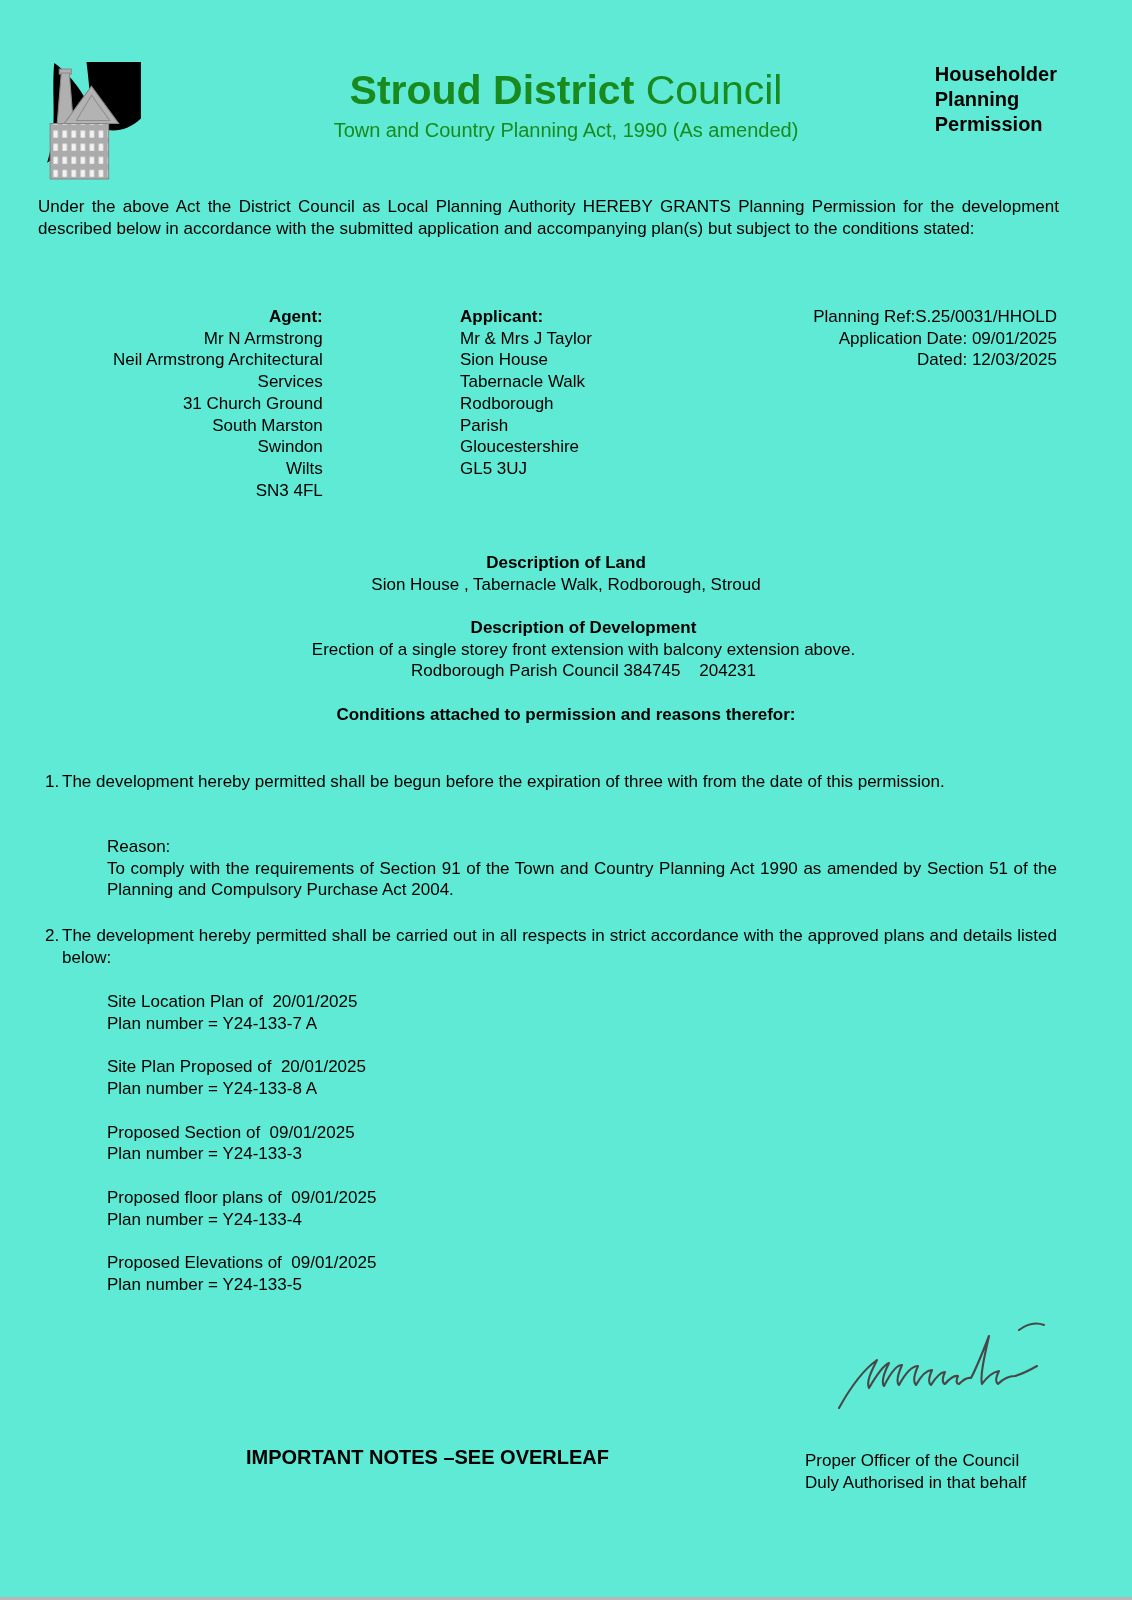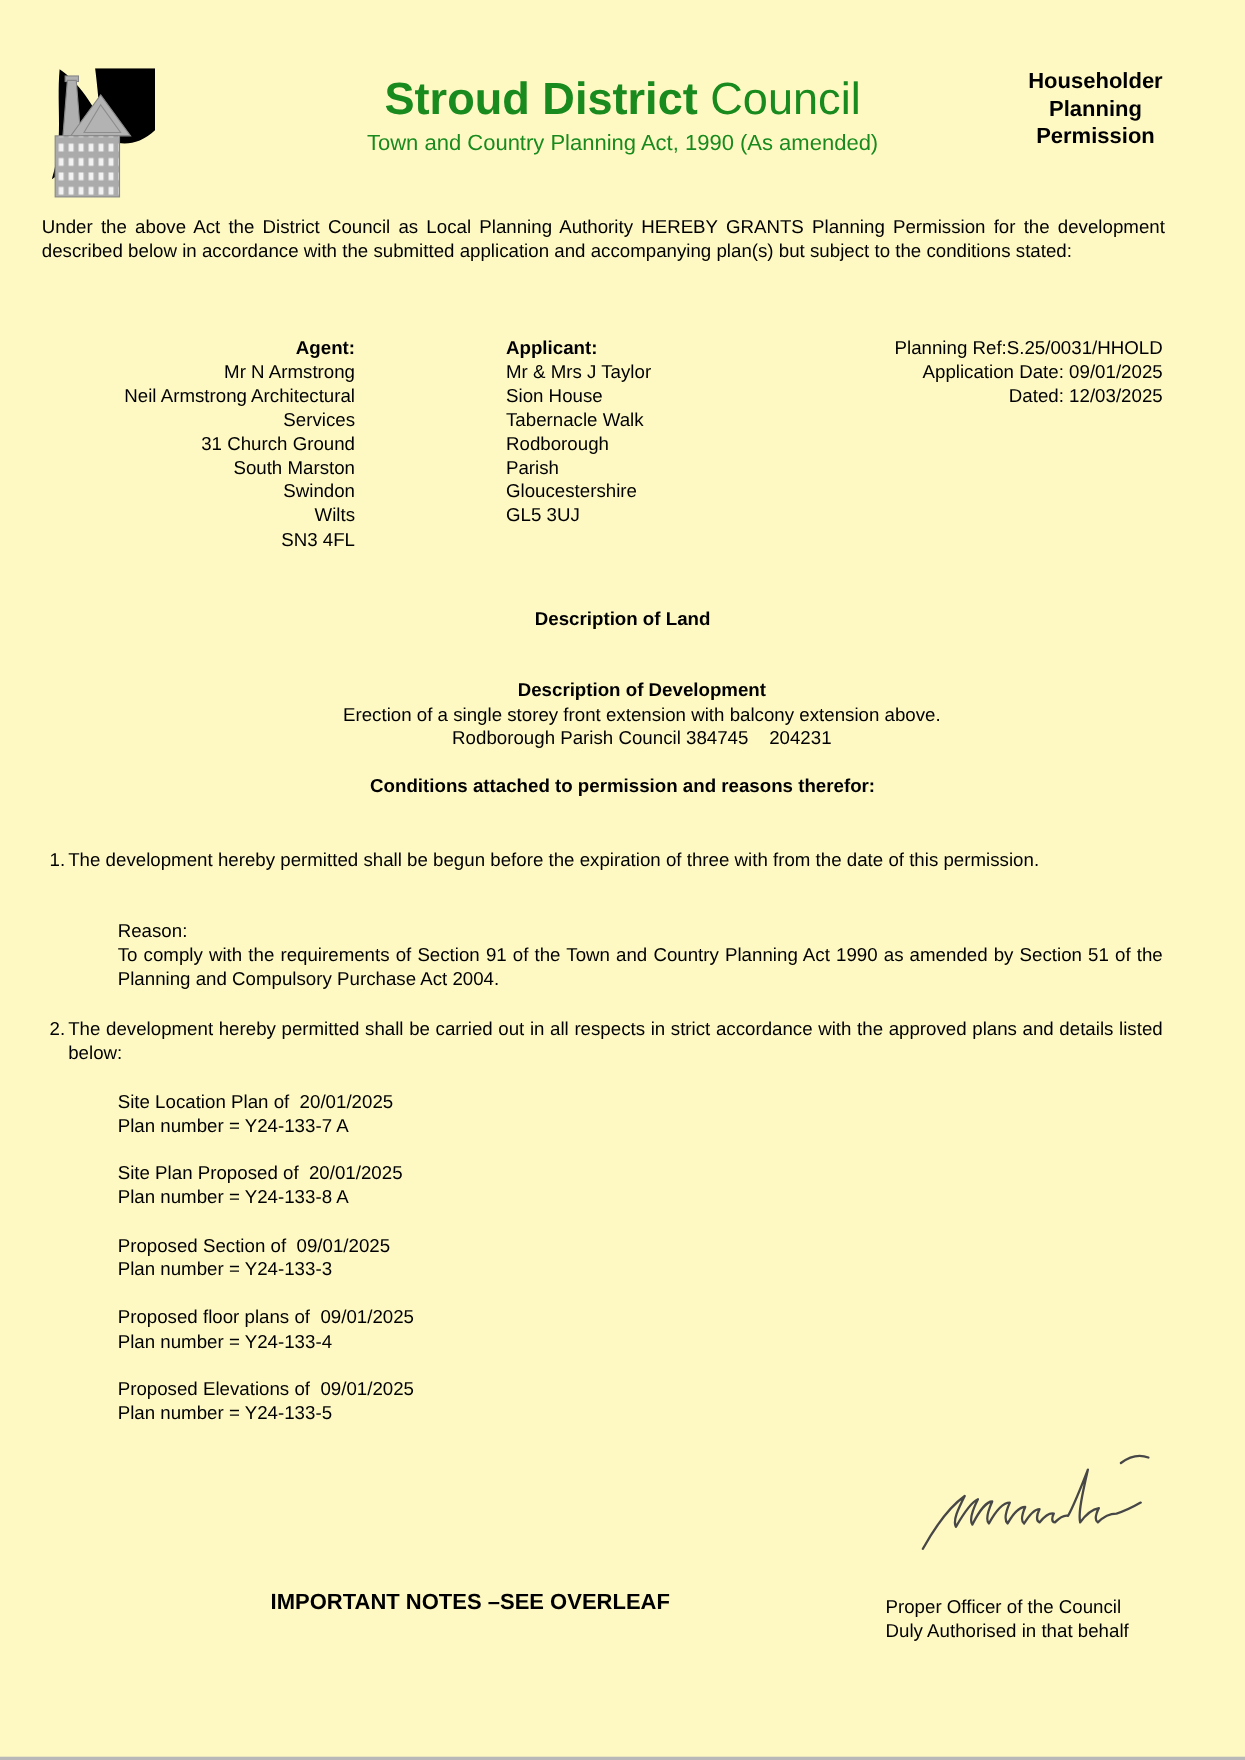--- a/index.html
+++ b/index.html
@@ -1,30 +1,30 @@
 <!DOCTYPE html>
 <html><head>
 <meta charset="utf-8">
 <style>
   * { box-sizing: border-box; }
   html,body { margin:0; padding:0; background:#ffffff; }
   body { font-family:"Liberation Sans", sans-serif; color:#000; }
   .page {
-    position:relative; width:1132px; height:1600px; background:#fef9c3;
+    position:relative; width:1132px; height:1600px; background:#5eead4;
     overflow:hidden;
   }
   .abs { position:absolute; }
 
   
   .logo { left:42px; top:62px; width:99px; height:118px; }
   .title-block { left:0; right:0; top:68px; text-align:center; }
   .main-title { font-size:41px; line-height:44px; font-weight:normal; margin:0; }
   .main-title .bold { font-weight:bold; }
   .subtitle { font-size:20px; line-height:29px; margin:4px auto 0; max-width:505px; }
-  .doc-type { right:75px; top:62px; text-align:center; font-weight:bold; font-size:20px; line-height:25px; white-space:pre-line; }
+  .doc-type { right:75px; top:62px; text-align:left; font-weight:bold; font-size:20px; line-height:25px; white-space:pre-line; }
 
   
   .intro { left:38px; right:73px; top:196px; font-size:17px; line-height:21.5px; text-align:justify; }
 
   
   .addr-label { font-weight:bold; }
   .addr { font-size:17px; line-height:21.7px; }
   .agent-block { left:113px; top:306px;text-align:right; }
   .applicant-block { left:460px; top:306px; }
   .ref-block { right:75px; top:306px; text-align:right; font-size:17px; line-height:21.7px; }
@@ -111,20 +111,21 @@
   </div>
 
   <div class="abs ref-block">
     <div>Planning Ref:S.25/0031/HHOLD</div>
     <div>Application Date: 09/01/2025</div>
     <div>Dated: 12/03/2025</div>
   </div>
 
   <div class="abs center-sec" style="top:552px;">
     <div class="sec-heading">Description of Land</div>
+    <div>Sion House , Tabernacle Walk, Rodborough, Stroud</div>
   </div>
 
   <div class="abs center-sec" style="top:617px;padding-left:35px;">
     <div class="sec-heading">Description of Development</div>
     <div>Erection of a single storey front extension with balcony extension above.</div>
     <div class="pre">Rodborough Parish Council 384745    204231</div>
   </div>
 
   <div class="abs center-sec sec-heading" style="top:704px;">Conditions attached to permission and reasons therefor:</div>
 

